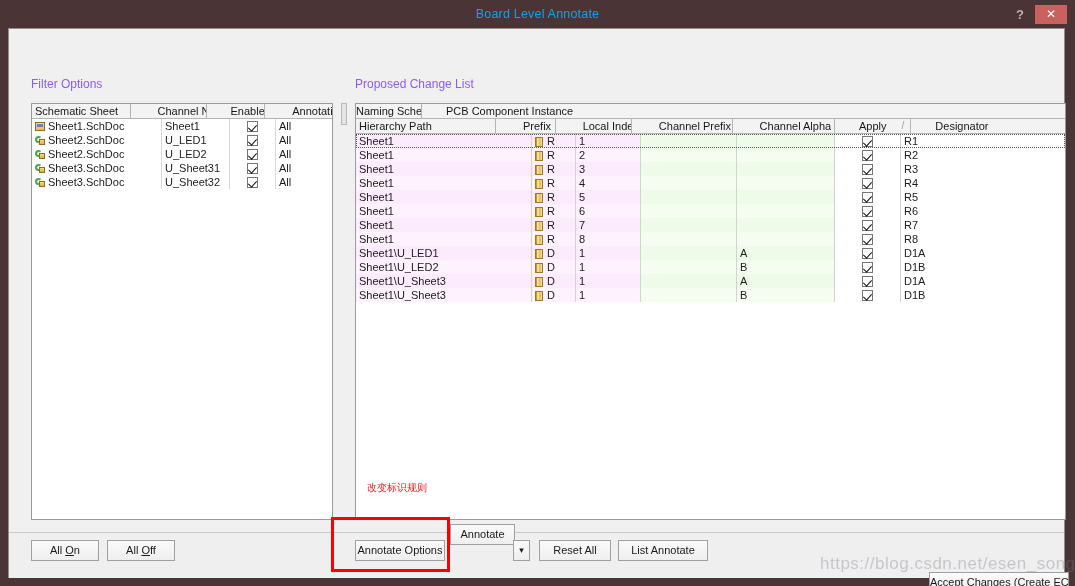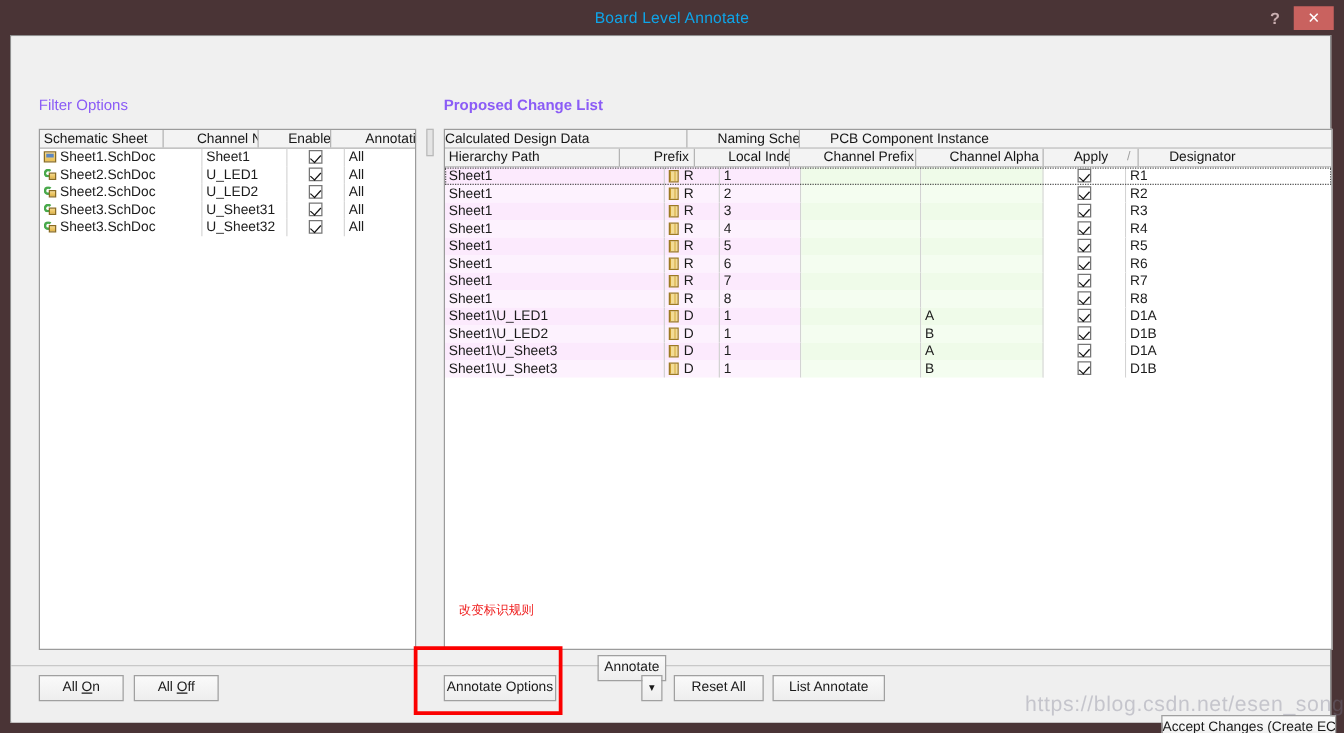--- a/index.html
+++ b/index.html
@@ -257,21 +257,21 @@
     text-align: center;
     cursor: default;
     white-space: nowrap;
     overflow: hidden;
   }
   .btn u { text-decoration: underline; }
 
   #btn-allon   { left: 22px;  top: 511px; width: 68px; height: 21px; line-height: 19px; }
   #btn-alloff  { left: 98px;  top: 511px; width: 68px; height: 21px; line-height: 19px; }
   #btn-annopt  { left: 346px; top: 511px; width: 90px; height: 21px; line-height: 19px; }
-  #btn-annot   { left: 441px; top: 495px; width: 55px; height: 21px; line-height: 19px; margin-left: 28px; }
+  #btn-annot   { left: 441px; top: 495px; width: 65px; height: 21px; line-height: 19px; }
   #btn-annot-drop { left: 504px; top: 511px; width: 17px; height: 21px; line-height: 19px; font-size: 9px; }
   #btn-reset   { left: 530px; top: 511px; width: 72px; height: 21px; line-height: 19px; }
   #btn-back    { left: 609px; top: 511px; width: 90px; height: 21px; line-height: 19px; }
   #btn-accept  { left: 920px; top: 543px; width: 140px; height: 21px; line-height: 19px; }
 
   
   #cn-note {
     position: absolute;
     left: 358px; top: 452px;
     color: #ef1b1b;
@@ -305,21 +305,21 @@
   <div id="titlebar">
     <div class="title">Board Level Annotate</div>
     <div id="help-btn">?</div>
     <div id="close-btn">✕</div>
   </div>
 
   <div id="dialog">
     <div id="content">
 
       <div class="panel-title" style="left:22px; top:48px;">Filter Options</div>
-      <div class="panel-title" style="left:346px; top:48px;font-weight:bold;">Proposed Change List</div>
+      <div class="panel-title" style="left:346px; top:48px;">Proposed Change List</div>
 
       <div class="grid" id="left-grid">
         <div class="hdr-row">
           <div class="hdr-cell lg-c0">Schematic Sheet</div>
           <div class="hdr-cell lg-c1">Channel Name</div>
           <div class="hdr-cell lg-c2 ctr">Enabled</div>
           <div class="hdr-cell lg-c3 last">Annotation Sc...</div>
         </div>
         <div id="left-rows">
             <div class="row">
@@ -354,21 +354,20 @@
             </div>
           </div>
       </div>
 
       <div id="splitter">
         <div class="grip"></div>
       </div>
 
       <div class="grid" id="right-grid">
         <div class="hdr-row">
-          <div class="hdr-cell grp-c1 ctr">Calculated Design Data</div>
           <div class="hdr-cell grp-c2 ctr">Naming Scheme</div>
           <div class="hdr-cell grp-c3 ctr last">PCB Component Instance</div>
         </div>
         <div class="hdr-row">
           <div class="hdr-cell rg-c0">Hierarchy Path</div>
           <div class="hdr-cell rg-c1">Prefix</div>
           <div class="hdr-cell rg-c2">Local Index</div>
           <div class="hdr-cell rg-c3">Channel Prefix</div>
           <div class="hdr-cell rg-c4">Channel Alpha Index</div>
           <div class="hdr-cell rg-c5 ctr">

